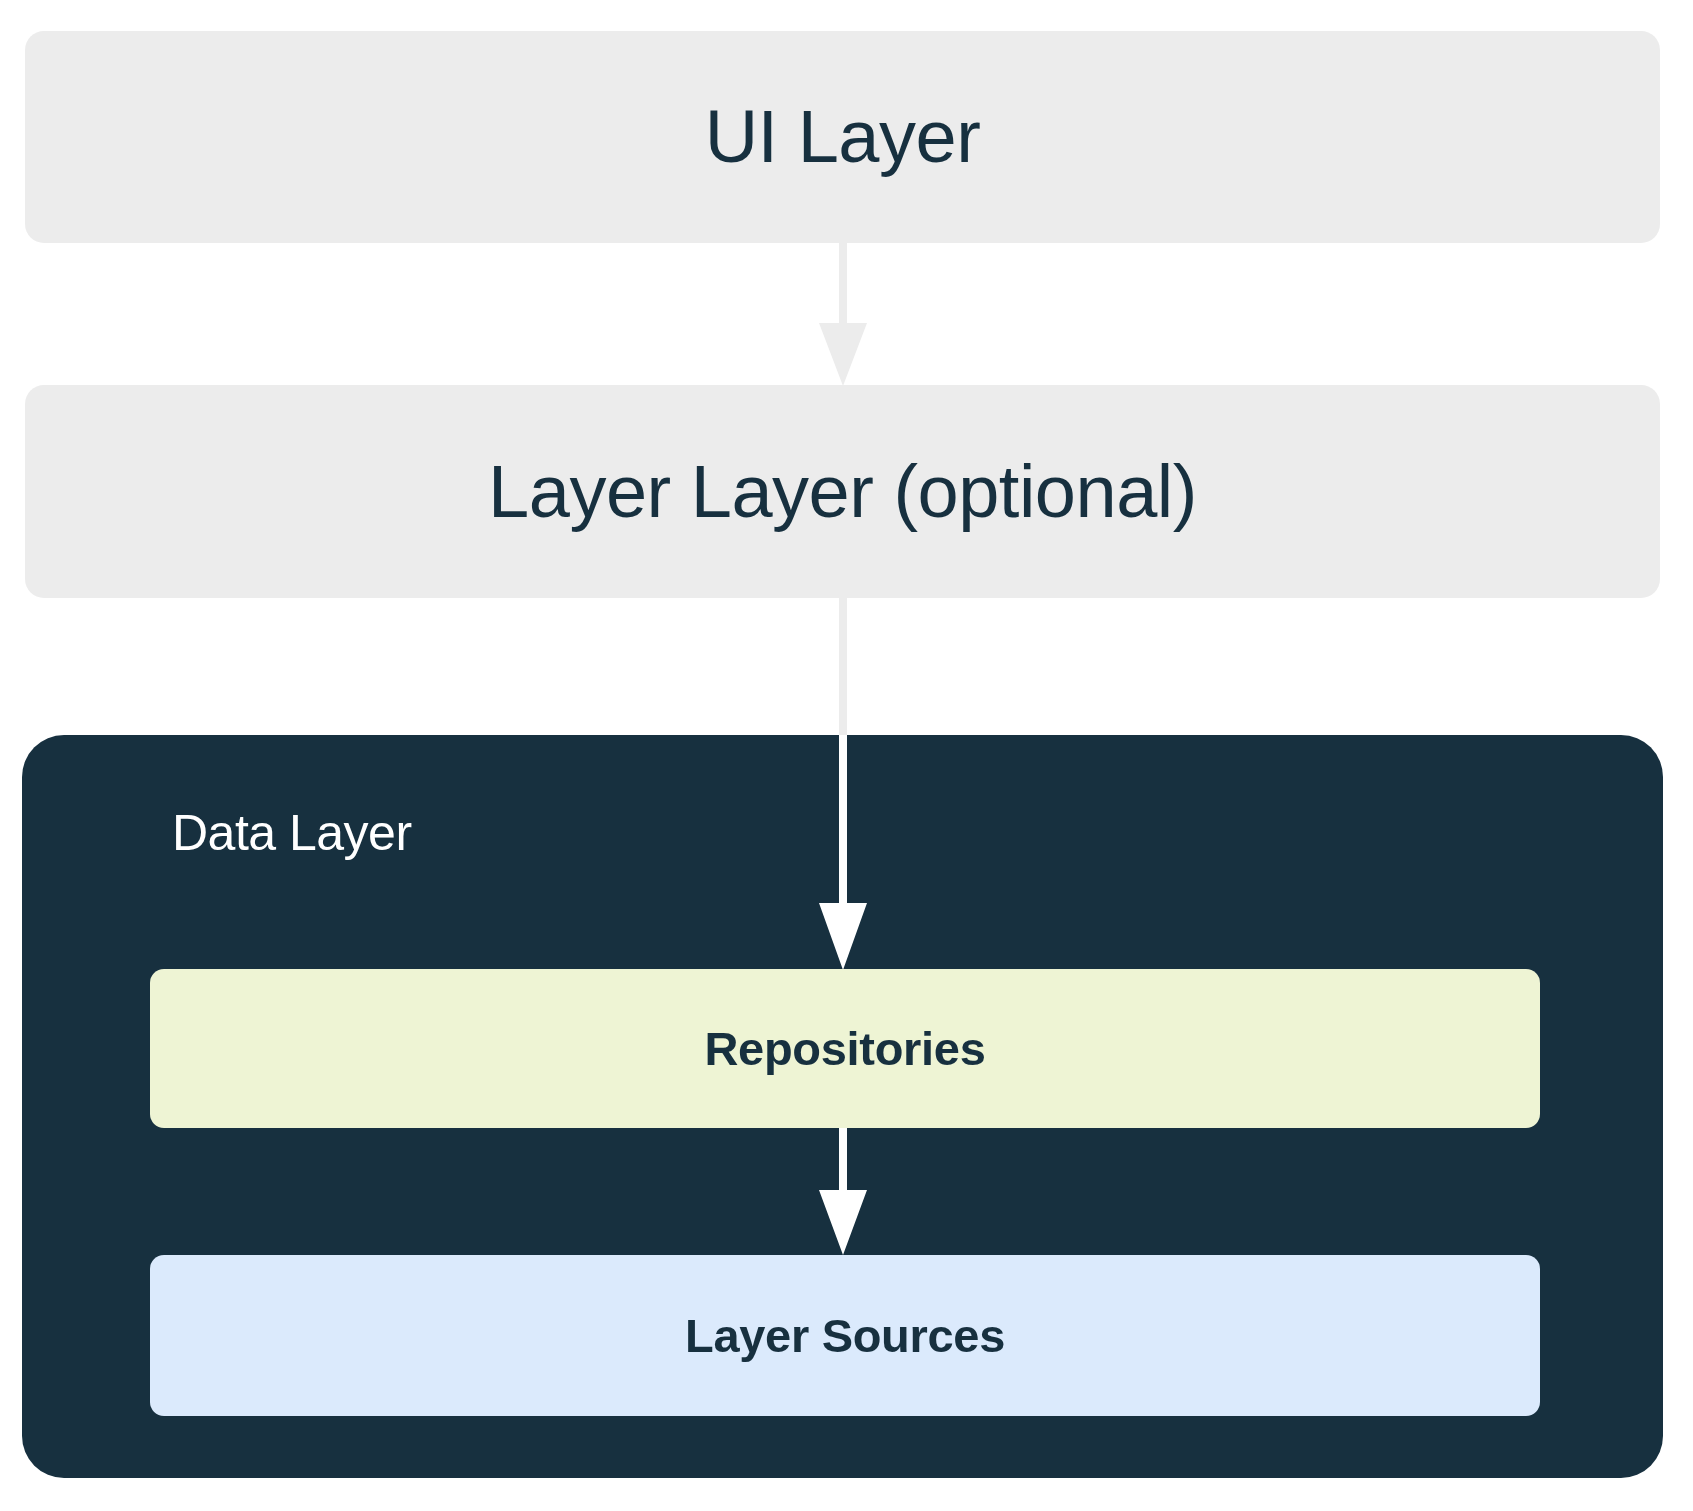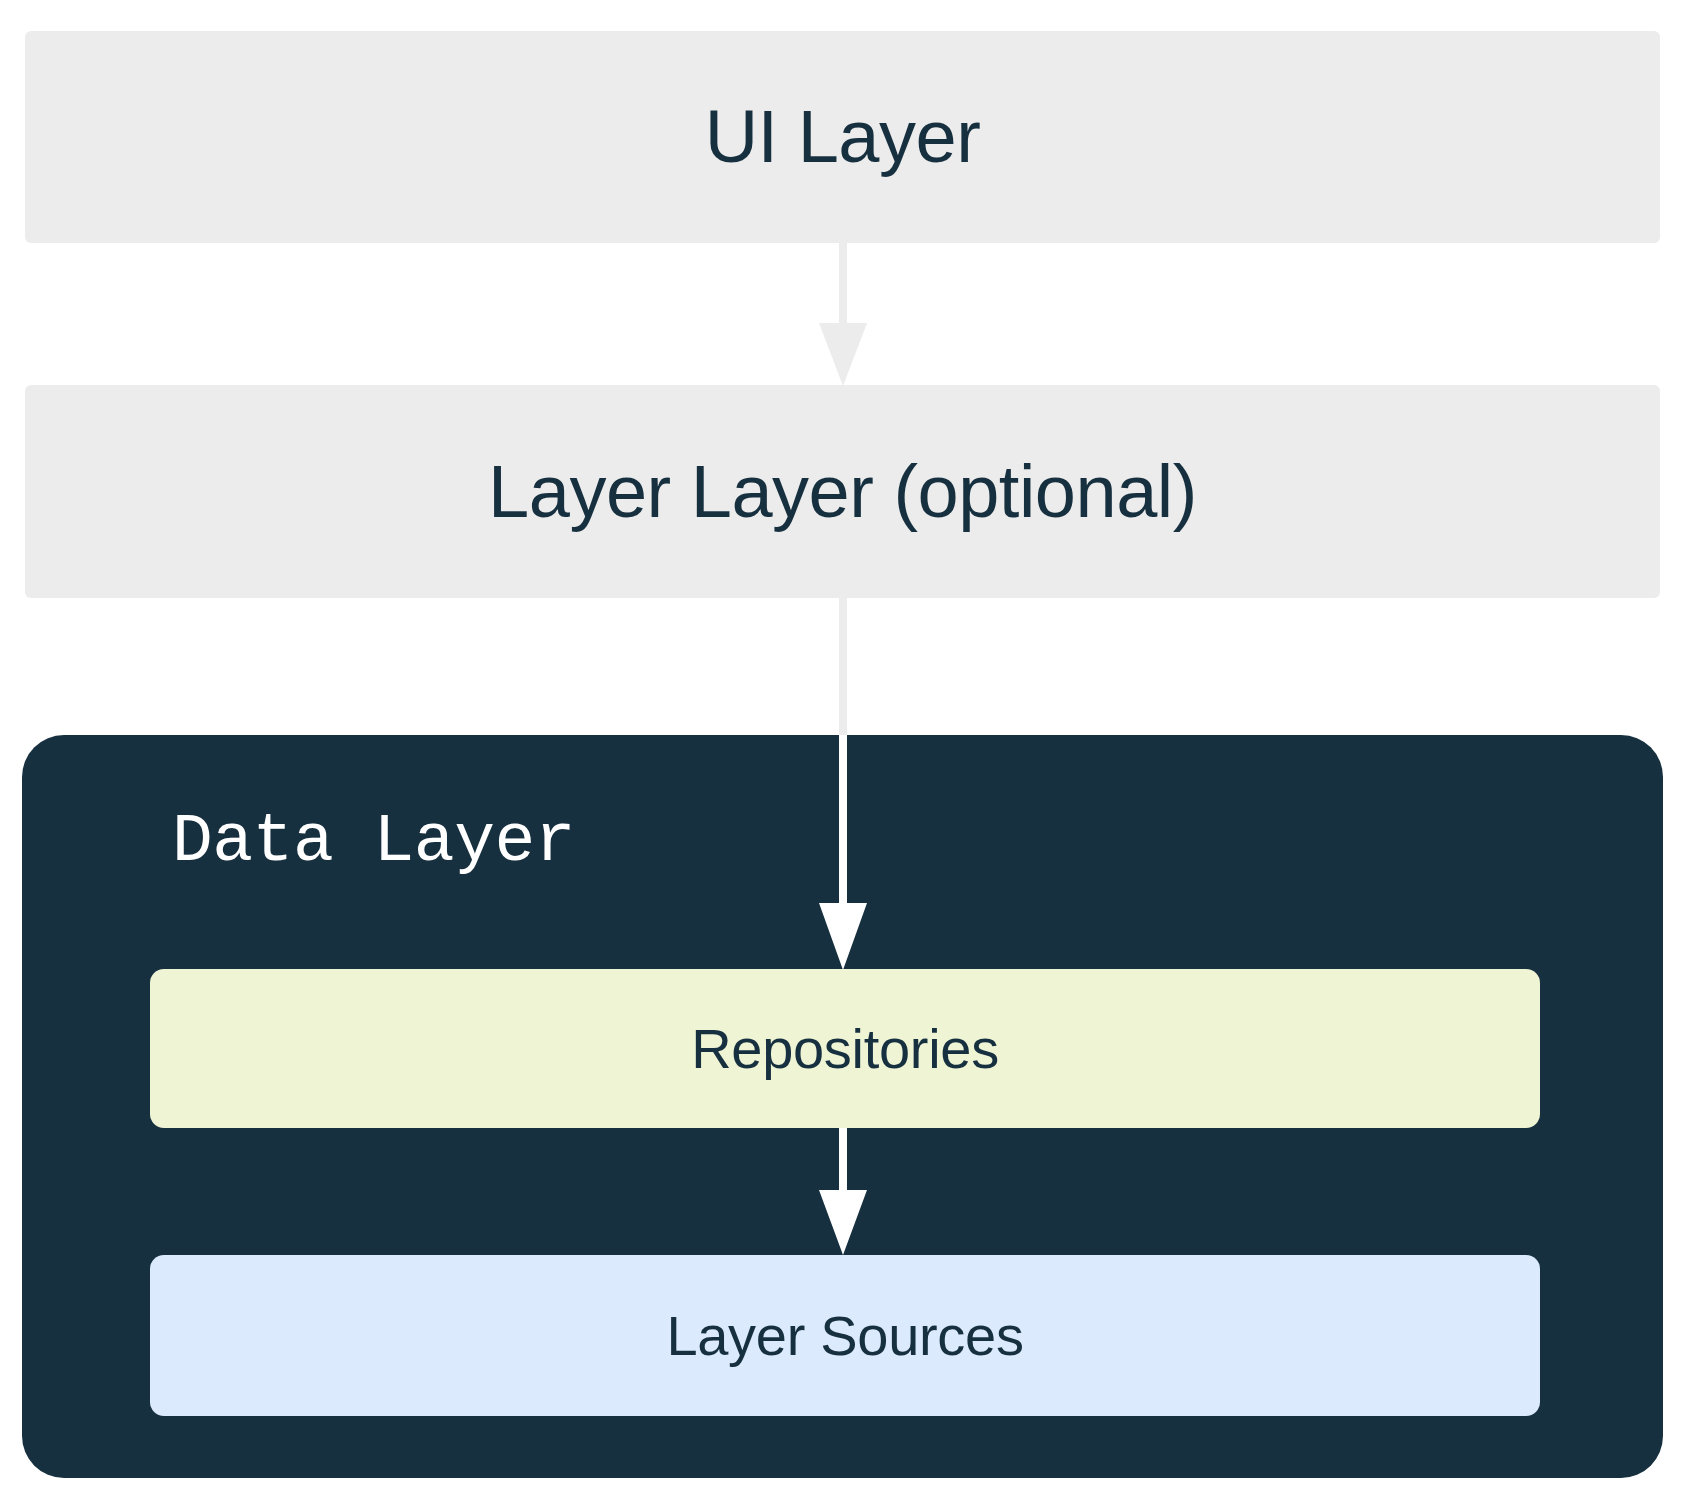--- a/index.html
+++ b/index.html
@@ -15,21 +15,21 @@
     width: 1693px;
     height: 1511px;
     background: #ffffff;
     overflow: hidden;
   }
 
   
   .layer-box {
     position: absolute;
     background: #ececec;
-    border-radius: 6px;
+    border-radius: 19px;
     display: flex;
     align-items: center;
     justify-content: center;
     box-sizing: border-box;
   }
   .layer-label {
     font-family: "Liberation Sans", sans-serif;
     font-size: 74px;
     font-weight: 400;
     color: #17303f;
@@ -62,42 +62,42 @@
     width: 1641px;
     height: 743px;
     background: #17303f;
     border-radius: 42px;
     box-sizing: border-box;
   }
   #data-layer-title {
     position: absolute;
     left: 150px;
     top: 73px;
-    font-family: Liberation Mono, monospace;
-    font-size: 68px;
+    font-family: Liberation Sans, sans-serif;
+    font-size: 50px;
     font-weight: 400;
     color: #ffffff;
     letter-spacing: -0.5px;
     line-height: 1;
     white-space: nowrap;
   }
 
   
   .inner-box {
     position: absolute;
     border-radius: 14px;
     display: flex;
     align-items: center;
     justify-content: center;
     box-sizing: border-box;
   }
   .inner-label {
     font-family: "Liberation Sans", sans-serif;
-    font-size: 56px;
-    font-weight: 400;
+    font-size: 47px;
+    font-weight: 700;
     color: #17303f;
     letter-spacing: -0.3px;
     line-height: 1;
     white-space: nowrap;
   }
   #repositories-box {
     left: 128px;   
     top: 234px;    
     width: 1390px;
     height: 159px;

